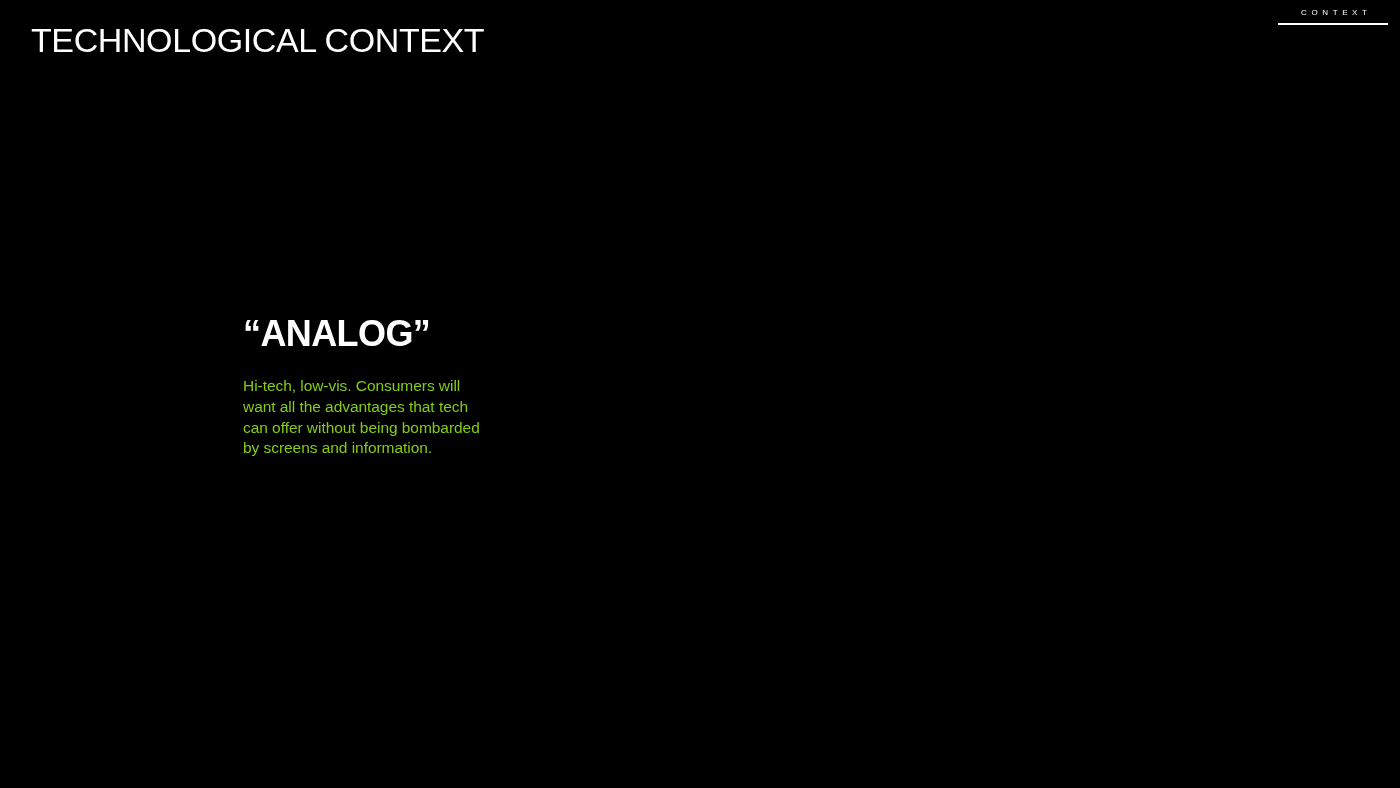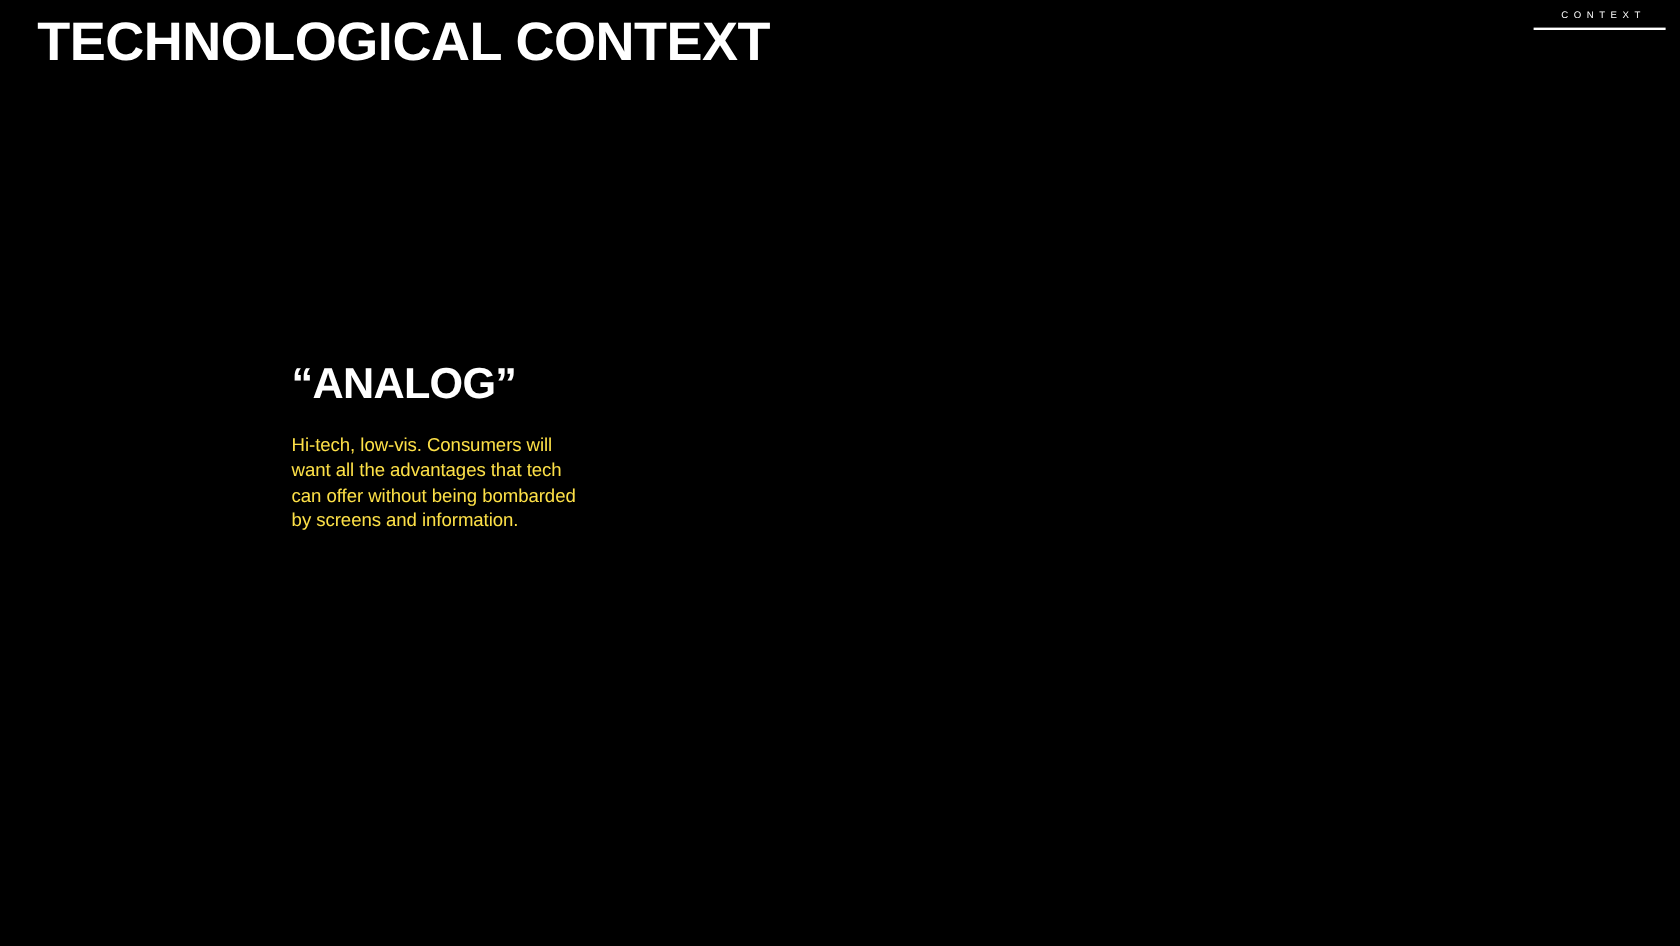--- a/index.html
+++ b/index.html
@@ -18,23 +18,23 @@
     height: 788px;
     background: #000000;
     font-family: "Liberation Sans", sans-serif;
     -webkit-font-smoothing: antialiased;
   }
 
   
   .slide-title {
     position: absolute;
     left: 31px;
-    top: 10px;
-    font-size: 45px;
-    font-weight: bold;
+    top: 22px;
+    font-size: 34px;
+    font-weight: normal;
     color: #ffffff;
     letter-spacing: -0.4px;
     line-height: 1.1;
     white-space: nowrap;
   }
 
   
   .brandmark {
     position: absolute;
     right: 10px;
@@ -74,27 +74,27 @@
     flex: 0 0 331px;
   }
 
   .column-heading {
     font-size: 36px;
     font-weight: bold;
     color: #ffffff;
     letter-spacing: -0.6px;
     line-height: 1.12;
     white-space: nowrap;
-    margin: 0 0 22px 0;
+    margin: 14px 0 22px 0;
   }
 
   .column-body {
     font-size: 15.5px;
     font-weight: normal;
-    color: #fde047;
+    color: #84cc16;
     line-height: 20.6px;
     letter-spacing: -0.05px;
     width: 252px;
   }
 </style>
 </head>
 <body>
 
 <div class="slide">
 

